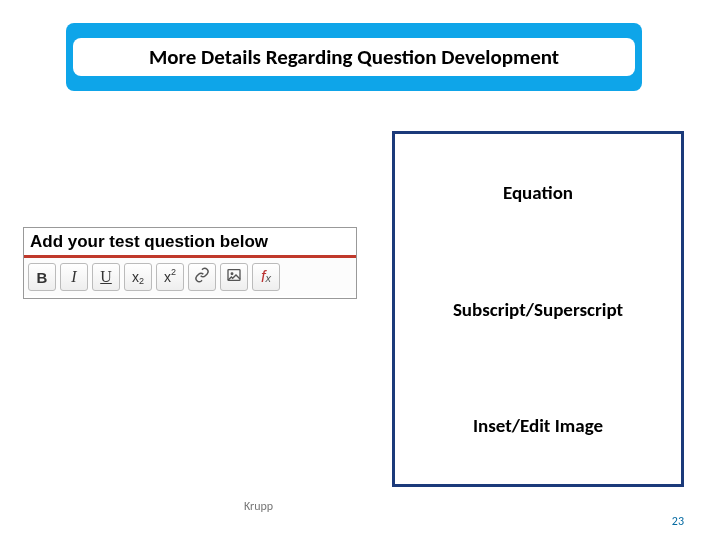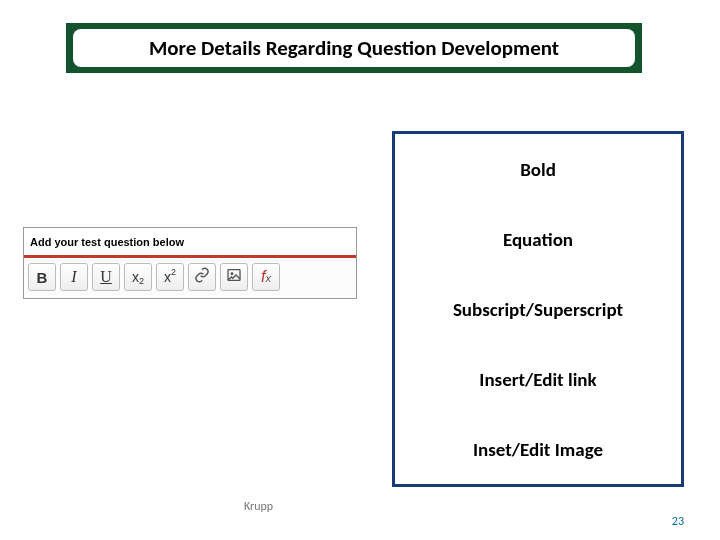--- a/index.html
+++ b/index.html
@@ -9,23 +9,23 @@
     background: #fff;
     font-family: Calibri, Arial, sans-serif;
     position: relative;
     overflow: hidden;
   }
   .title-bar {
     position: absolute;
     top: 23px;
     left: 66px;
     width: 576px;
-    height: 50px;
-    background: #14532d;
-    border-radius: 0;
+    height: 68px;
+    background: #0ea5e9;
+    border-radius: 8px;
     display: flex;
     align-items: center;
     justify-content: center;
   }
   .title-inner {
     width: 562px;
     height: 38px;
     background: #fff;
     border-radius: 8px;
     display: flex;
@@ -45,21 +45,21 @@
     background: #fff;
   }
   .editor-header {
     height: 30px;
     display: flex;
     align-items: center;
     padding-left: 6px;
     border-bottom: 3px solid #c0392b;
     font-family: Arial, sans-serif;
     font-weight: 700;
-    font-size: 11px;
+    font-size: 17px;
     color: #000;
   }
   .toolbar {
     height: 38px;
     display: flex;
     align-items: center;
     gap: 4px;
     padding-left: 4px;
     background: #fcfcfc;
   }
@@ -157,21 +157,19 @@
     </div>
     <div class="tbtn">
       <span style="font-style:italic;font-family:Liberation Sans, sans-serif;color:#b33;">
         f<span style="font-size:11px;color:#555;">x</span>
       </span>
     </div>
   </div>
 </div>
 
 <div class="features-box">
-  <div class="feature-row">Bold</div>
   <div class="feature-row">Equation</div>
   <div class="feature-row">Subscript/Superscript</div>
-  <div class="feature-row">Insert/Edit link</div>
   <div class="feature-row">Inset/Edit Image</div>
 </div>
 
 <div class="footer-author">Krupp</div>
 <div class="footer-page">23</div>
 
 </body></html>

